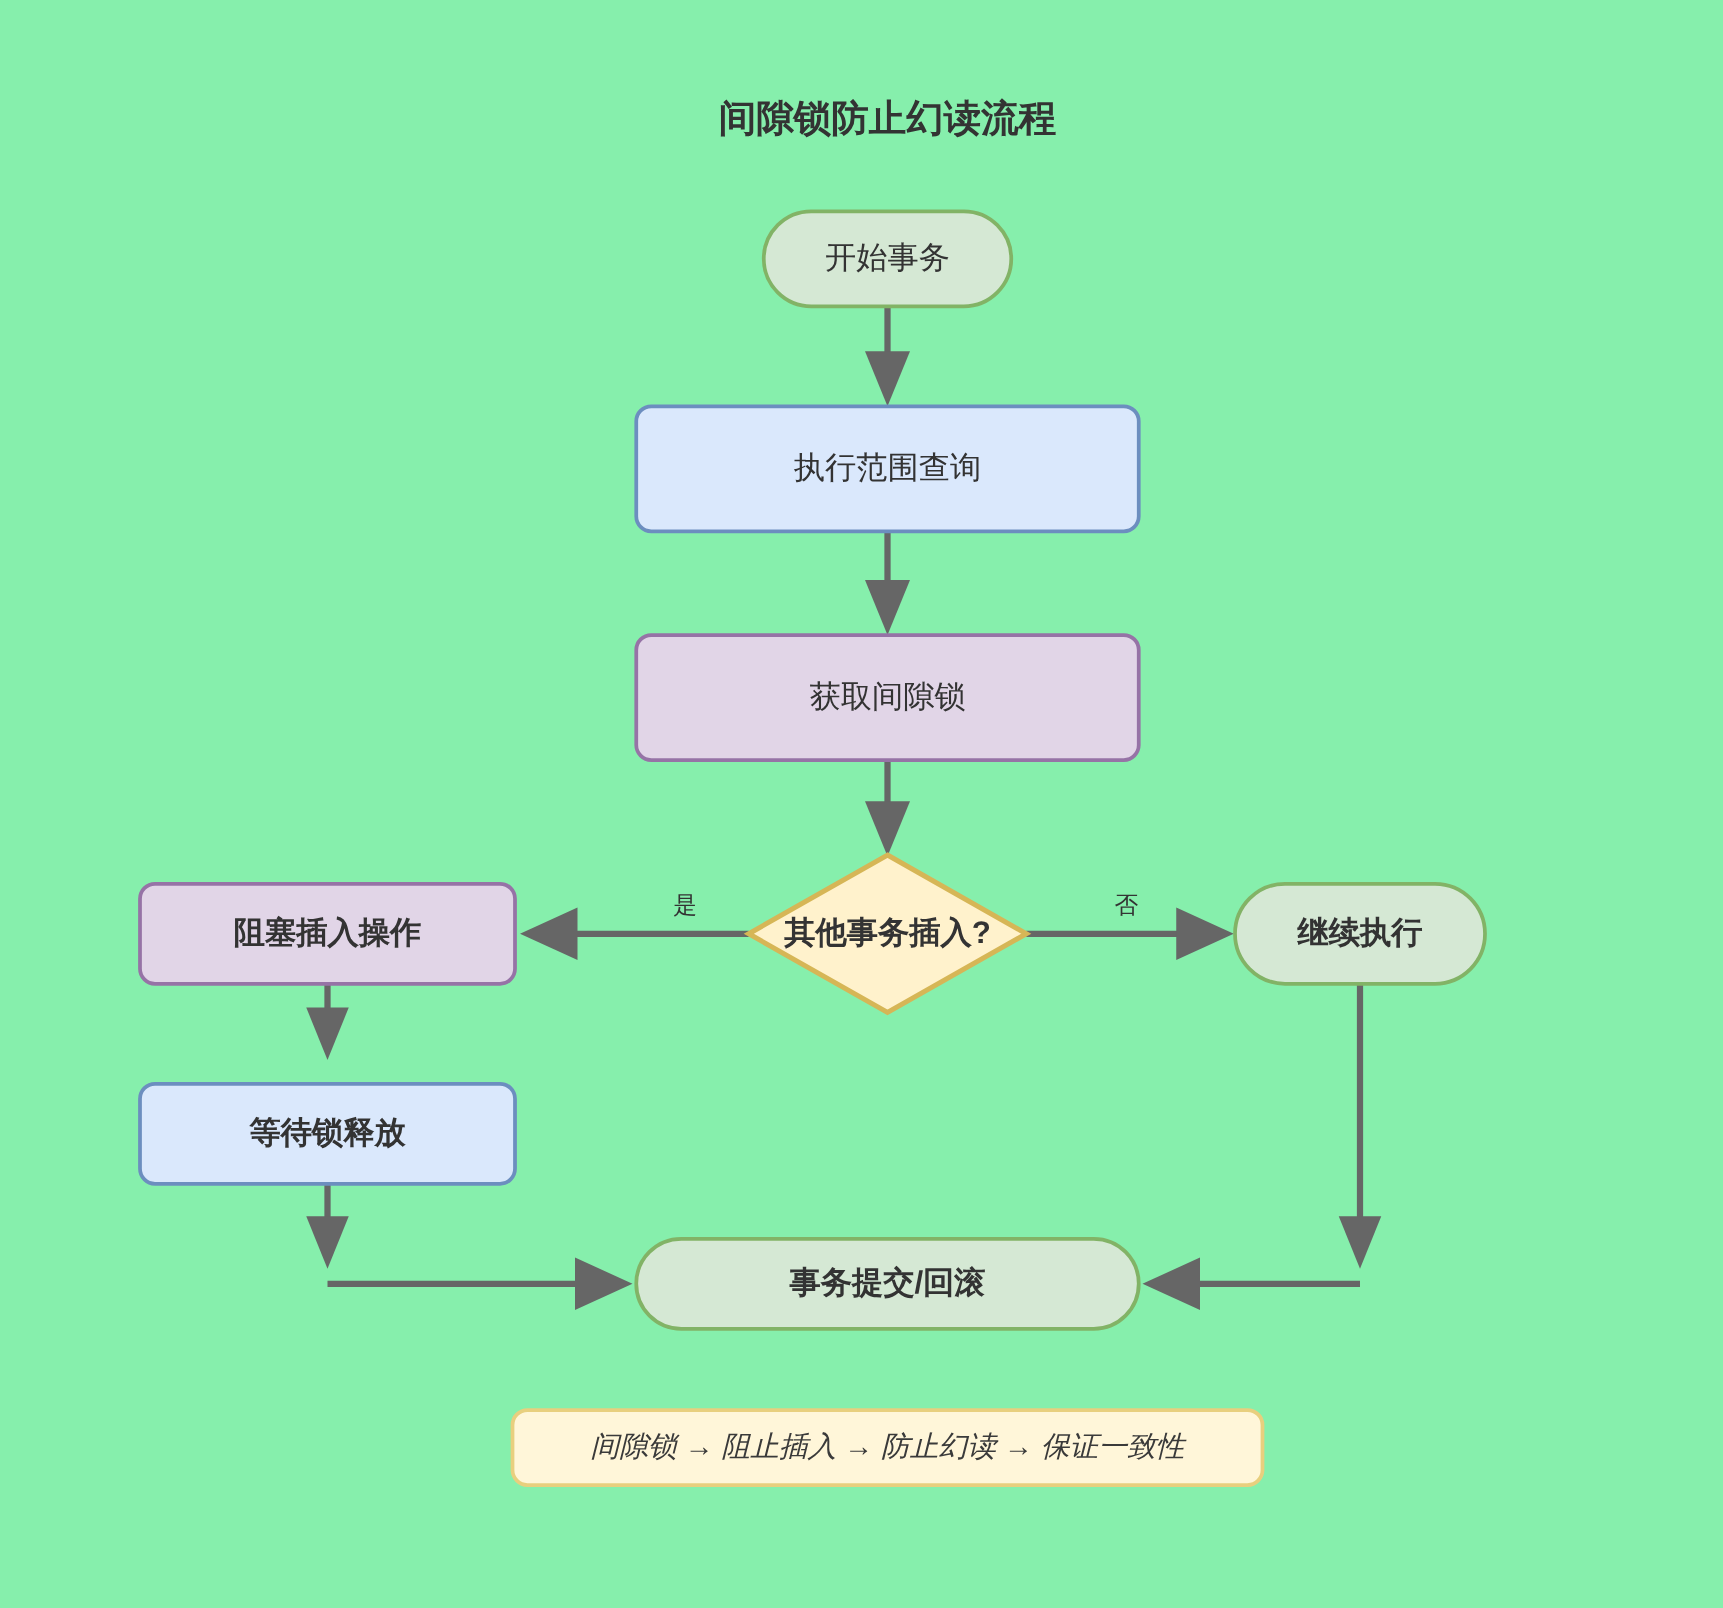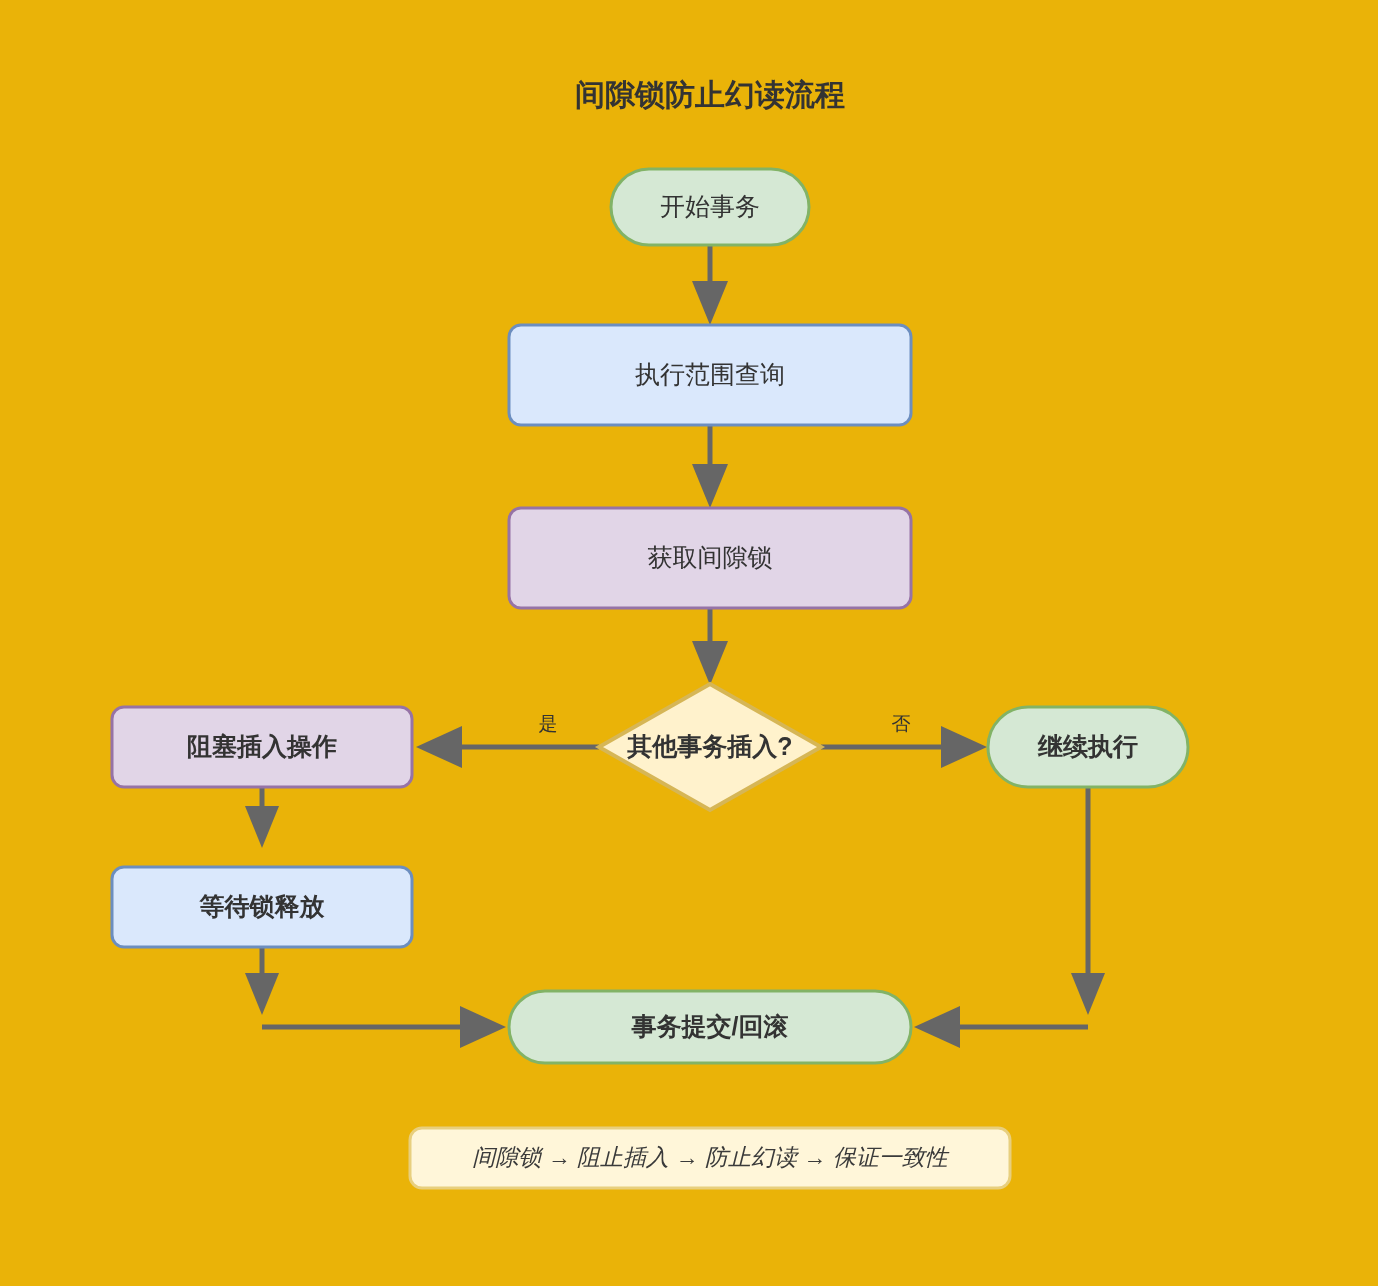--- a/index.html
+++ b/index.html
@@ -10,21 +10,21 @@
   body {
     width: 1378px;
     height: 1286px;
     font-family: "Liberation Sans", "DejaVu Sans", sans-serif;
     overflow: hidden;
   }
   #canvas {
     position: relative;
     width: 1378px;
     height: 1286px;
-    background: #eab308;
+    background: #86efac;
   }
   svg.diagram {
     position: absolute;
     top: 0;
     left: 0;
     width: 1378px;
     height: 1286px;
   }
   .node-label {
     font-family: "Liberation Sans", "DejaVu Sans", sans-serif;

